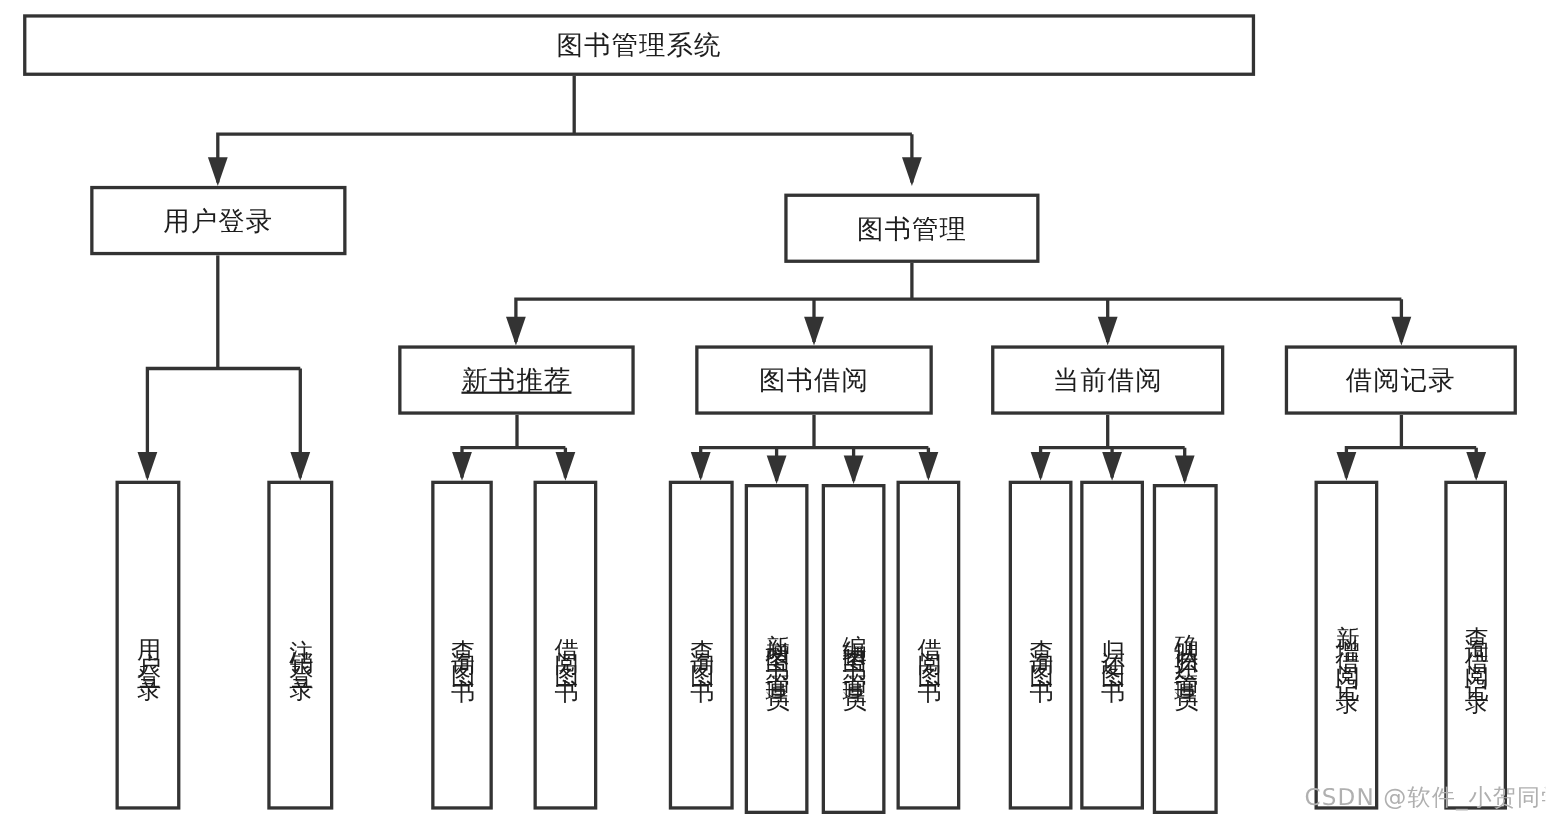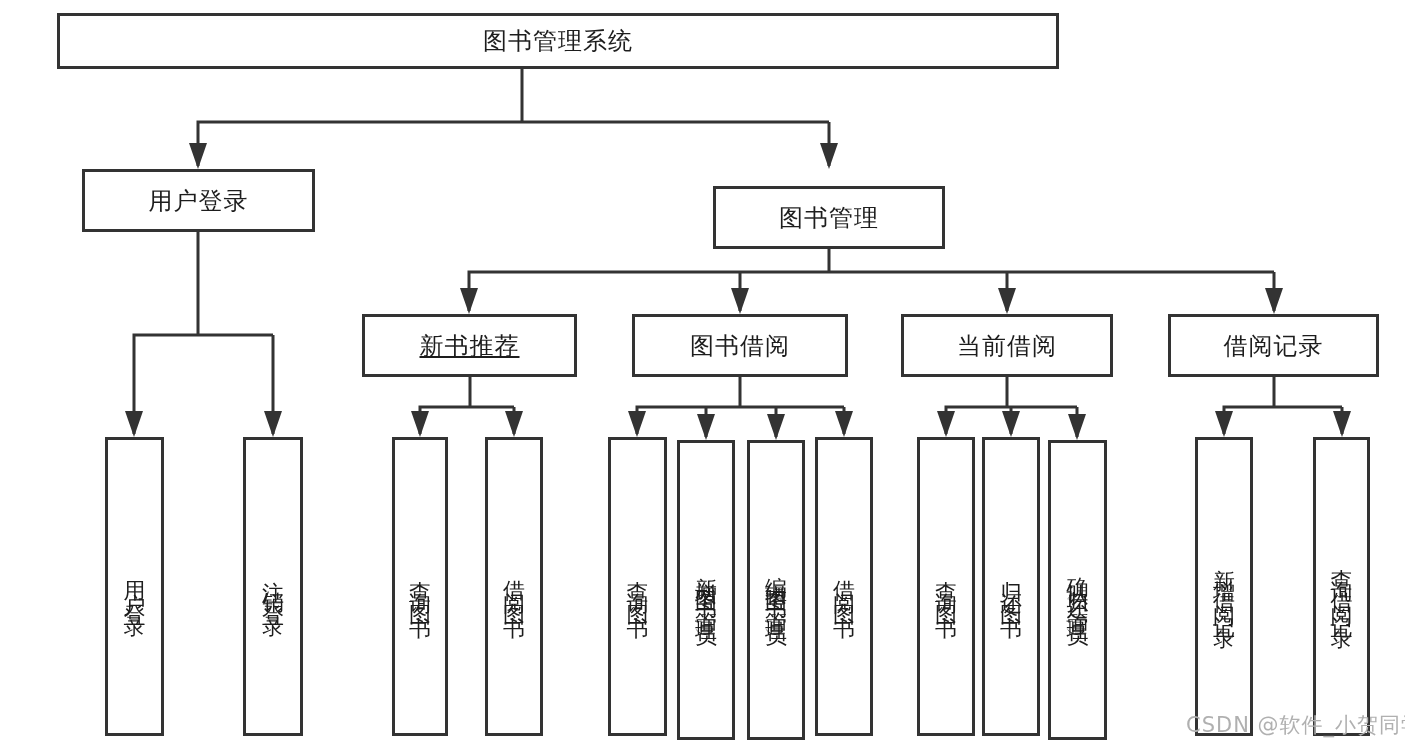--- a/index.html
+++ b/index.html
@@ -88,24 +88,24 @@
       <polygon points="776,440 767,414 785,414"></polygon>
       <polygon points="844,437 835,411 853,411"></polygon>
       <polygon points="946,437 937,411 955,411"></polygon>
       <polygon points="1011,437 1002,411 1020,411"></polygon>
       <polygon points="1077,440 1068,414 1086,414"></polygon>
       <polygon points="1224,437 1215,411 1233,411"></polygon>
       <polygon points="1342,437 1333,411 1351,411"></polygon>
     </g>
   </svg>
 
-  <div class="node" style="left:21px; top:13px; width:1002px; height:56px;margin-left:36px;">图书管理系统</div>
+  <div class="node" style="left:21px; top:13px; width:1120px; height:56px;">图书管理系统</div>
 
   <div class="node" style="left:82px; top:169px; width:233px; height:63px;">用户登录</div>
-  <div class="node" style="left:713px; top:186px; width:232px; height:63px;">图书管理</div>
+  <div class="node" style="left:713px; top:176px; width:232px; height:63px;">图书管理</div>
 
   <div class="node" style="left:362px; top:314px; width:215px; height:63px;text-decoration:underline;">新书推荐</div>
   <div class="node" style="left:632px; top:314px; width:216px; height:63px;">图书借阅</div>
   <div class="node" style="left:901px; top:314px; width:212px; height:63px;">当前借阅</div>
   <div class="node" style="left:1168px; top:314px; width:211px; height:63px;">借阅记录</div>
 
   <div class="node leaf" style="left:105px; top:437px; width:59px; height:299px;">
     <span class="vtext">用户登录</span>
   </div>
   <div class="node leaf" style="left:243px; top:437px; width:60px; height:299px;">

